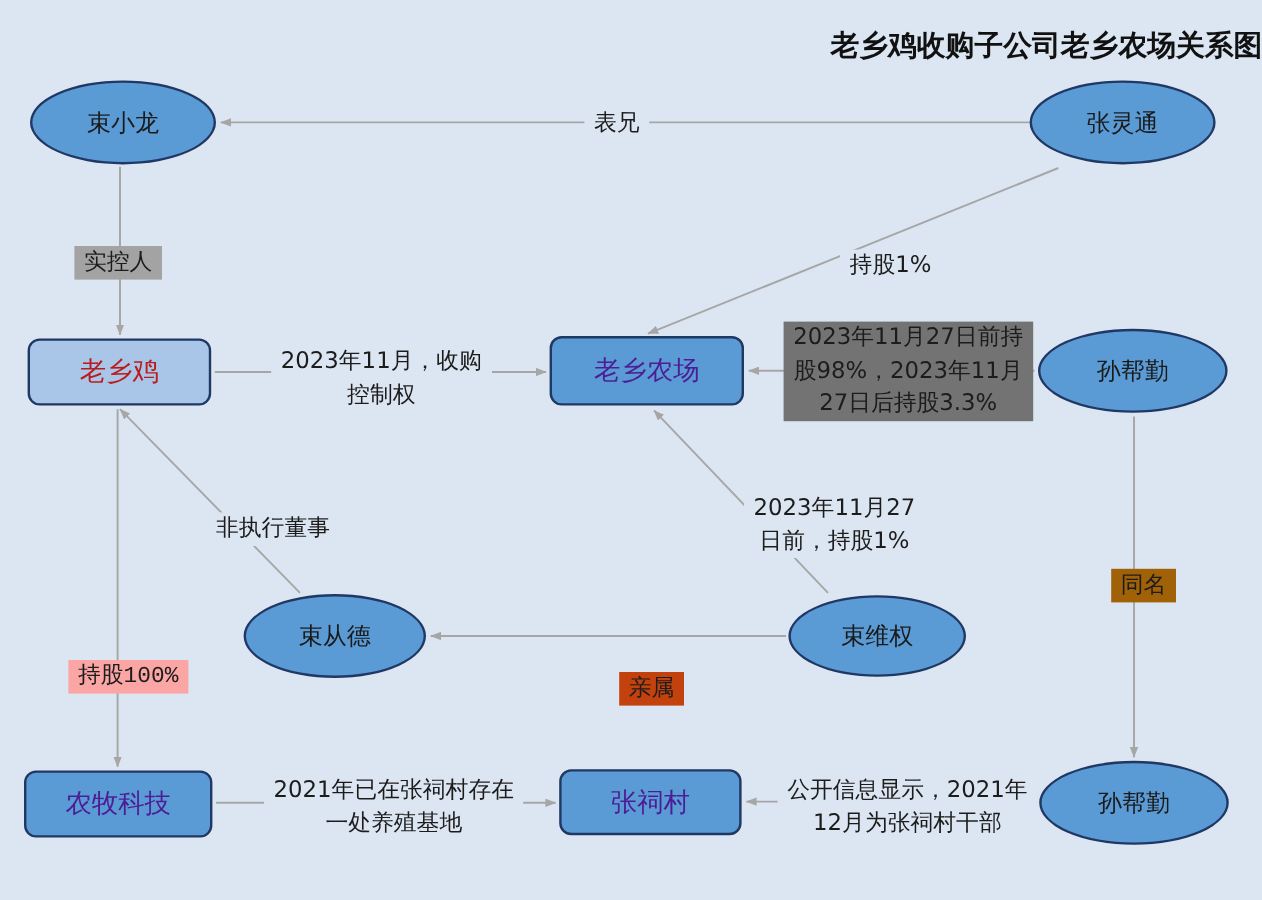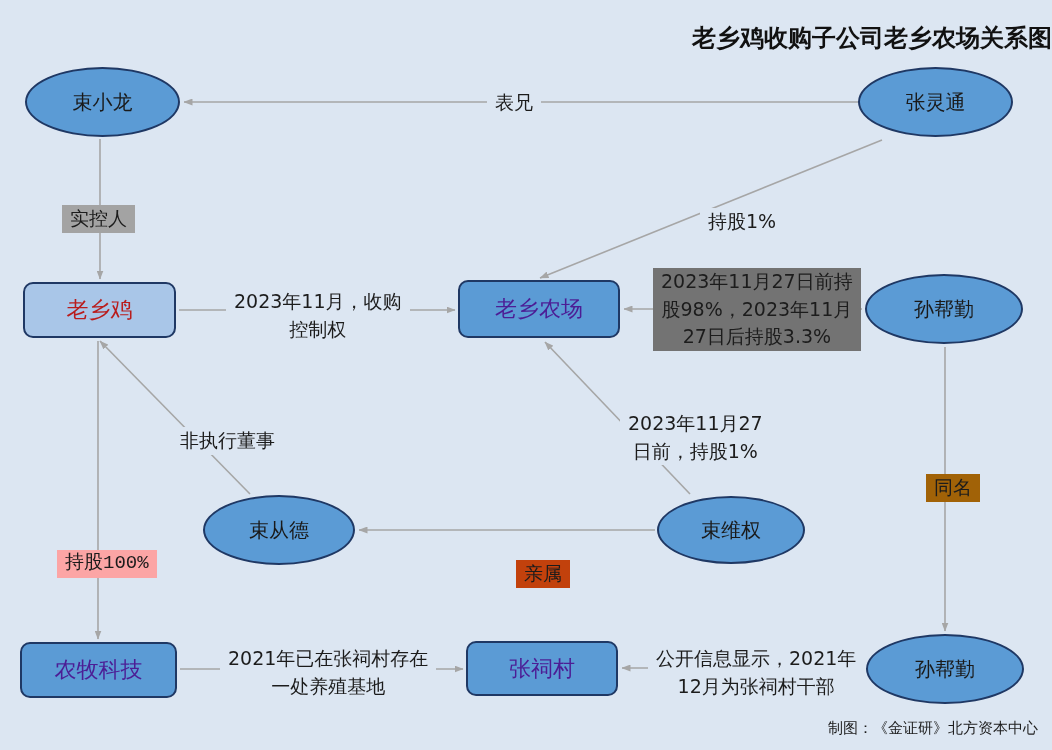--- a/index.html
+++ b/index.html
@@ -158,14 +158,13 @@
 日前，持股1%</div>
       <div class="edge-label" style="left: 516px; top: 521px; background: #c2410c; padding: 0px 8px; margin-top: 39px;">亲属</div>
       <div class="edge-label" style="left: 926px; top: 474px; background: #a16207; padding: 0px 8px;">同名</div>
       <div class="edge-label" style="left: 57px; top: 550px; background: #fca5a5; padding: 0px 8px; font-family: Liberation Mono, monospace;">持股100%</div>
       <div class="edge-label" style="left: 220px; top: 645px; background: rgb(220, 230, 242); padding: 0px 8px;">2021年已在张祠村存在
 一处养殖基地</div>
       <div class="edge-label" style="left: 648px; top: 645px; background: rgb(220, 230, 242); padding: 0px 8px;">公开信息显示，2021年
 12月为张祠村干部</div>
     </div>
 
-  <div class="credit">制图：《金证研》北方资本中心</div>
 </div>
 
 </body></html>

